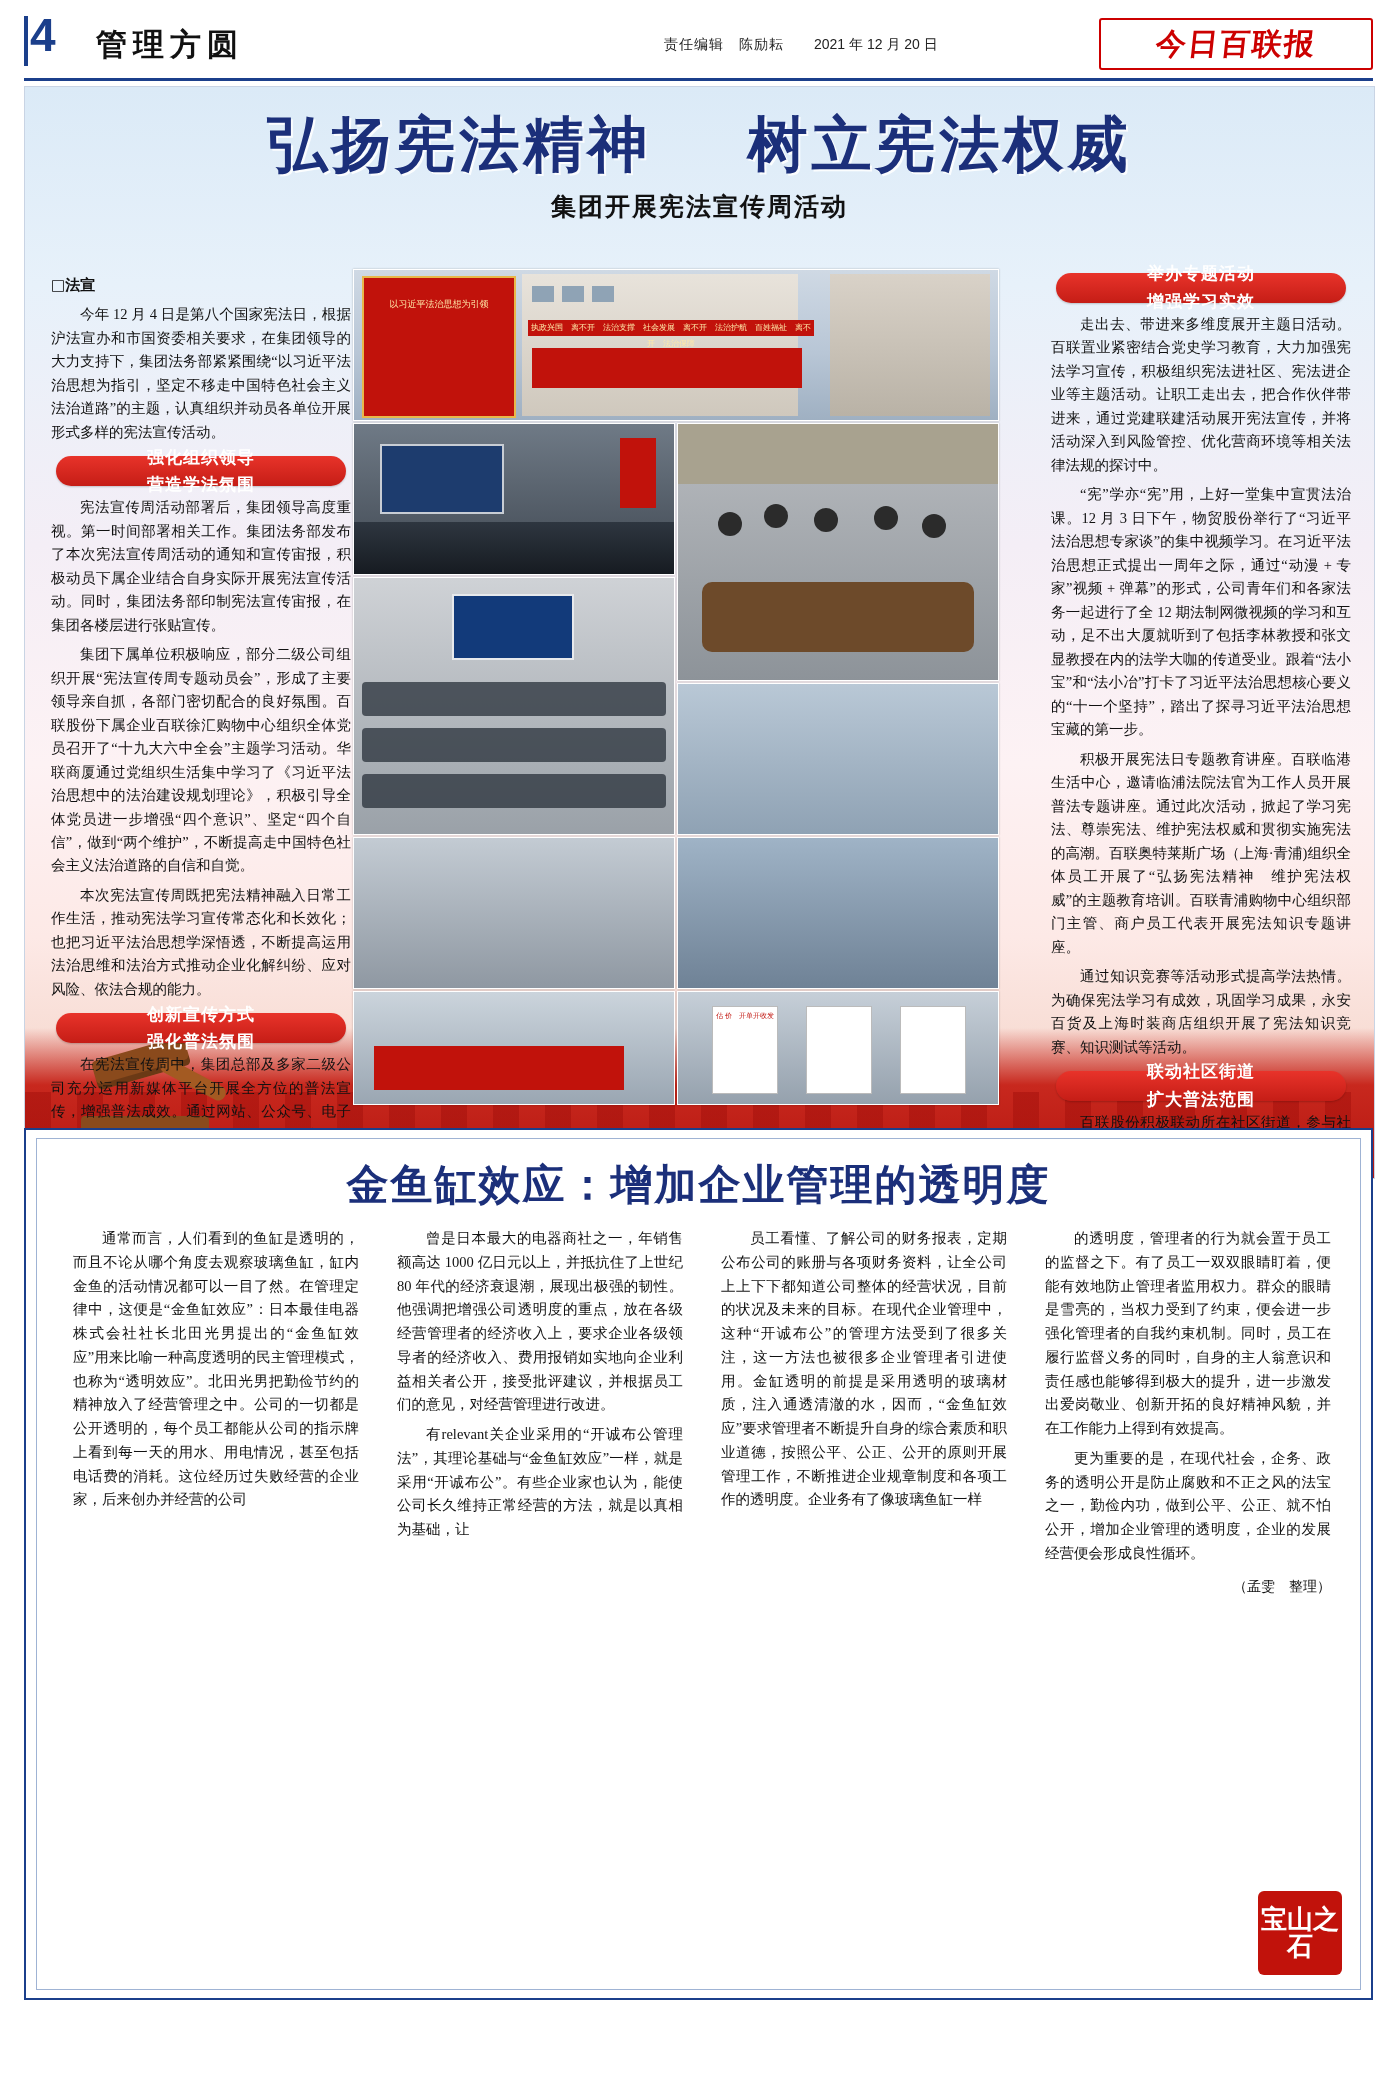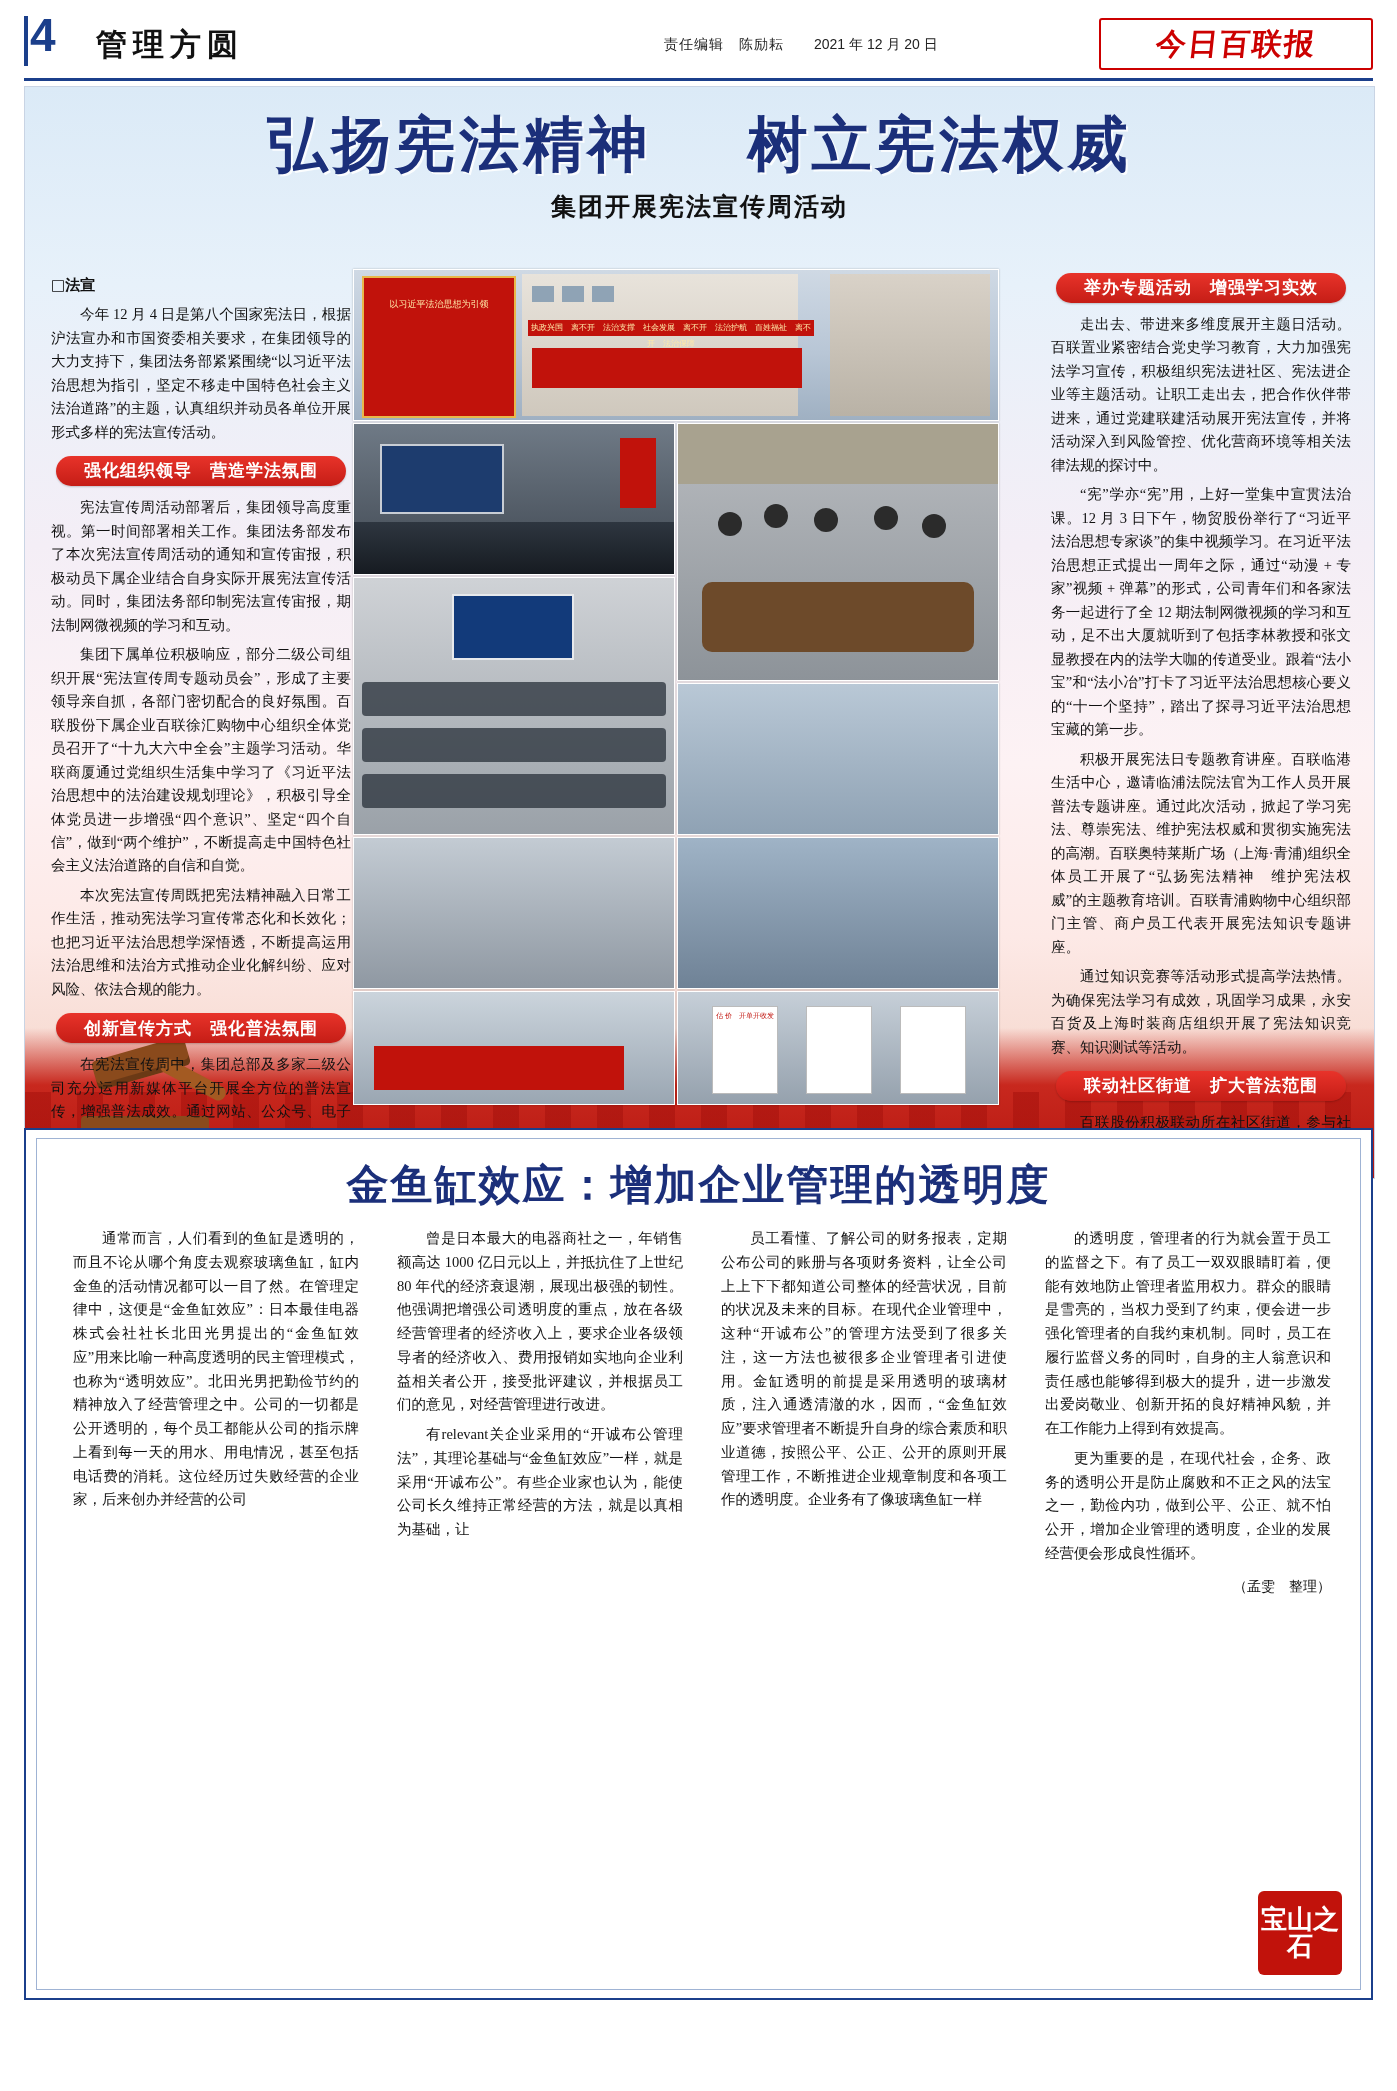--- a/index.html
+++ b/index.html
@@ -40,21 +40,21 @@
   .cols{position:absolute;left:26px;top:186px;width:1300px;}
   .col{position:absolute;top:0;width:300px;font-size:14.5px;line-height:1.62;text-align:justify;color:#111;}
   .col.left{left:0;}
   .col.right{left:1000px;}
   .col p{margin:0 0 6px 0;text-indent:2em;}
   .byline{font-family:"DejaVu Serif",serif;font-size:15px;font-weight:bold;margin-bottom:6px;text-indent:0 !important;}
 
   .subhead{position:relative;margin:12px auto 10px auto;width:290px;height:30px;border-radius:15px;
     background:linear-gradient(180deg,#e8332a 0%,#c51d16 100%);
     color:#fff;font-family:"DejaVu Serif",serif;font-size:17px;font-weight:bold;letter-spacing:1px;
-    display:flex;align-items:center;justify-content:center;box-shadow:0 1px 2px rgba(0,0,0,.2);}
+    display:flex;align-items:center;justify-content:center;box-shadow:0 1px 2px rgba(0,0,0,.2);flex-direction:column;}
   .subhead .gap{display:inline-block;width:18px;}
 
   
   .photos{position:absolute;left:328px;top:182px;width:644px;height:835px;}
   .ph{position:absolute;overflow:hidden;border:1px solid #fff;box-shadow:0 0 2px rgba(0,0,0,.25);}
 
   
   .p1{left:0;top:0;width:644px;height:150px;background:linear-gradient(180deg,#cfd9e4 0%,#b8c6d6 55%,#9fb0c2 100%);}
   .p1 .red{position:absolute;left:8px;top:6px;width:150px;height:138px;background:#c1120b;border:2px solid #e8b84a;}
   .p1 .red .t{color:#ffe9a8;font-size:9px;padding:20px;line-height:1.5;text-align:center;}
@@ -151,21 +151,21 @@
     <div class="cols">
 
       <div class="col left">
         <p class="byline">□法宣</p>
         <p>今年 12 月 4 日是第八个国家宪法日，根据沪法宣办和市国资委相关要求，在集团领导的大力支持下，集团法务部紧紧围绕“以习近平法治思想为指引，坚定不移走中国特色社会主义法治道路”的主题，认真组织并动员各单位开展形式多样的宪法宣传活动。</p>
         <div class="subhead">
           <span>强化组织领导</span>
           <span class="gap"></span>
           <span>营造学法氛围</span>
         </div>
-        <p>宪法宣传周活动部署后，集团领导高度重视。第一时间部署相关工作。集团法务部发布了本次宪法宣传周活动的通知和宣传宙报，积极动员下属企业结合自身实际开展宪法宣传活动。同时，集团法务部印制宪法宣传宙报，期法制网微视频的学习和互动。</p>
+        <p>宪法宣传周活动部署后，集团领导高度重视。第一时间部署相关工作。集团法务部发布了本次宪法宣传周活动的通知和宣传宙报，积极动员下属企业结合自身实际开展宪法宣传活动。同时，集团法务部印制宪法宣传宙报，在集团各楼层进行张贴宣传。</p>
         <p>集团下属单位积极响应，部分二级公司组织开展“宪法宣传周专题动员会”，形成了主要领导亲自抓，各部门密切配合的良好氛围。百联股份下属企业百联徐汇购物中心组织全体党员召开了“十九大六中全会”主题学习活动。华联商厦通过党组织生活集中学习了《习近平法治思想中的法治建设规划理论》，积极引导全体党员进一步增强“四个意识”、坚定“四个自信”，做到“两个维护”，不断提高走中国特色社会主义法治道路的自信和自觉。</p>
         <p>本次宪法宣传周既把宪法精神融入日常工作生活，推动宪法学习宣传常态化和长效化；也把习近平法治思想学深悟透，不断提高运用法治思维和法治方式推动企业化解纠纷、应对风险、依法合规的能力。</p>
         <div class="subhead">
           <span>创新宣传方式</span>
           <span class="gap"></span>
           <span>强化普法氛围</span>
         </div>
         <p>在宪法宣传周中，集团总部及多家二级公司充分运用新媒体平台开展全方位的普法宣传，增强普法成效。通过网站、公众号、电子屏幕等多种媒介，面向全体员工甚至楼宇进出客户都进行了广泛宣传，起到了良好的法治宣传作用。</p>
 
       </div>

